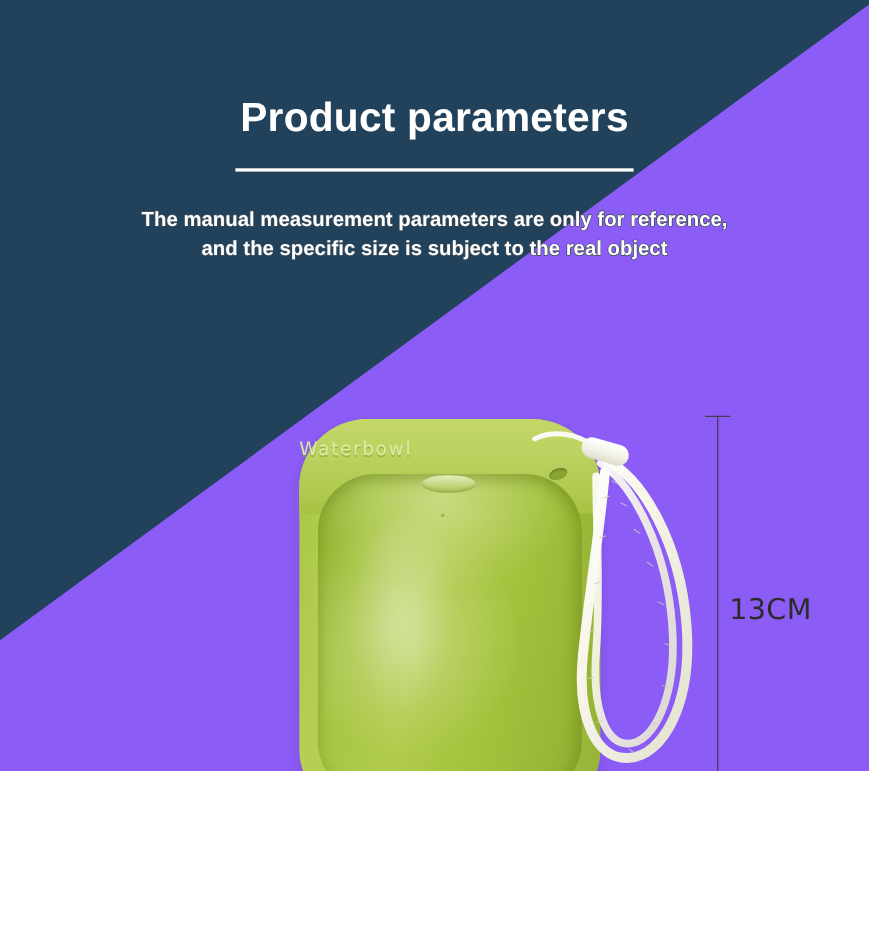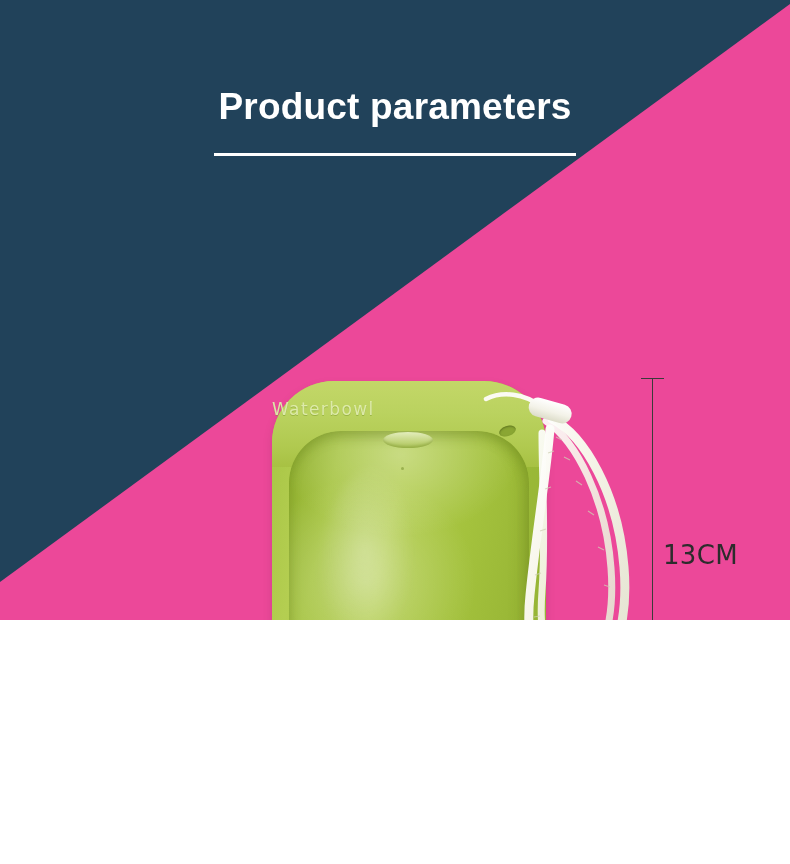--- a/index.html
+++ b/index.html
@@ -7,22 +7,22 @@
     padding: 0;
     background: #ffffff;
   }
   body {
     font-family: "Liberation Sans", sans-serif;
   }
 
   .page {
     position: relative;
     width: 790px;
-    height: 620px;
-    background: #ec4899;
+    height: 701px;
+    background: #8b5cf6;
     overflow: hidden;
   }
 
   
   .banner-shape {
     position: absolute;
     left: 0;
     top: 0;
     width: 790px;
     height: 600px;
@@ -266,20 +266,24 @@
 
 <div class="page">
 
   <div class="banner-shape"></div>
 
   <div class="header-block">
     <h1 class="page-title">Product parameters</h1>
 
     <div class="title-rule"></div>
 
+    <div class="subtitle">
+      <span class="line">The manual measurement parameters are only for reference,</span>
+      <span class="line">and the specific size is subject to the real object</span>
+    </div>
   </div>
 
   <div class="product-area">
 
     <div class="bowl">
       <div class="bowl-rim"></div>
       <div class="bowl-wordmark">Waterbowl</div>
       <div class="strap-hole"></div>
       <div class="bowl-basin"></div>
       <div class="basin-oval"></div>

